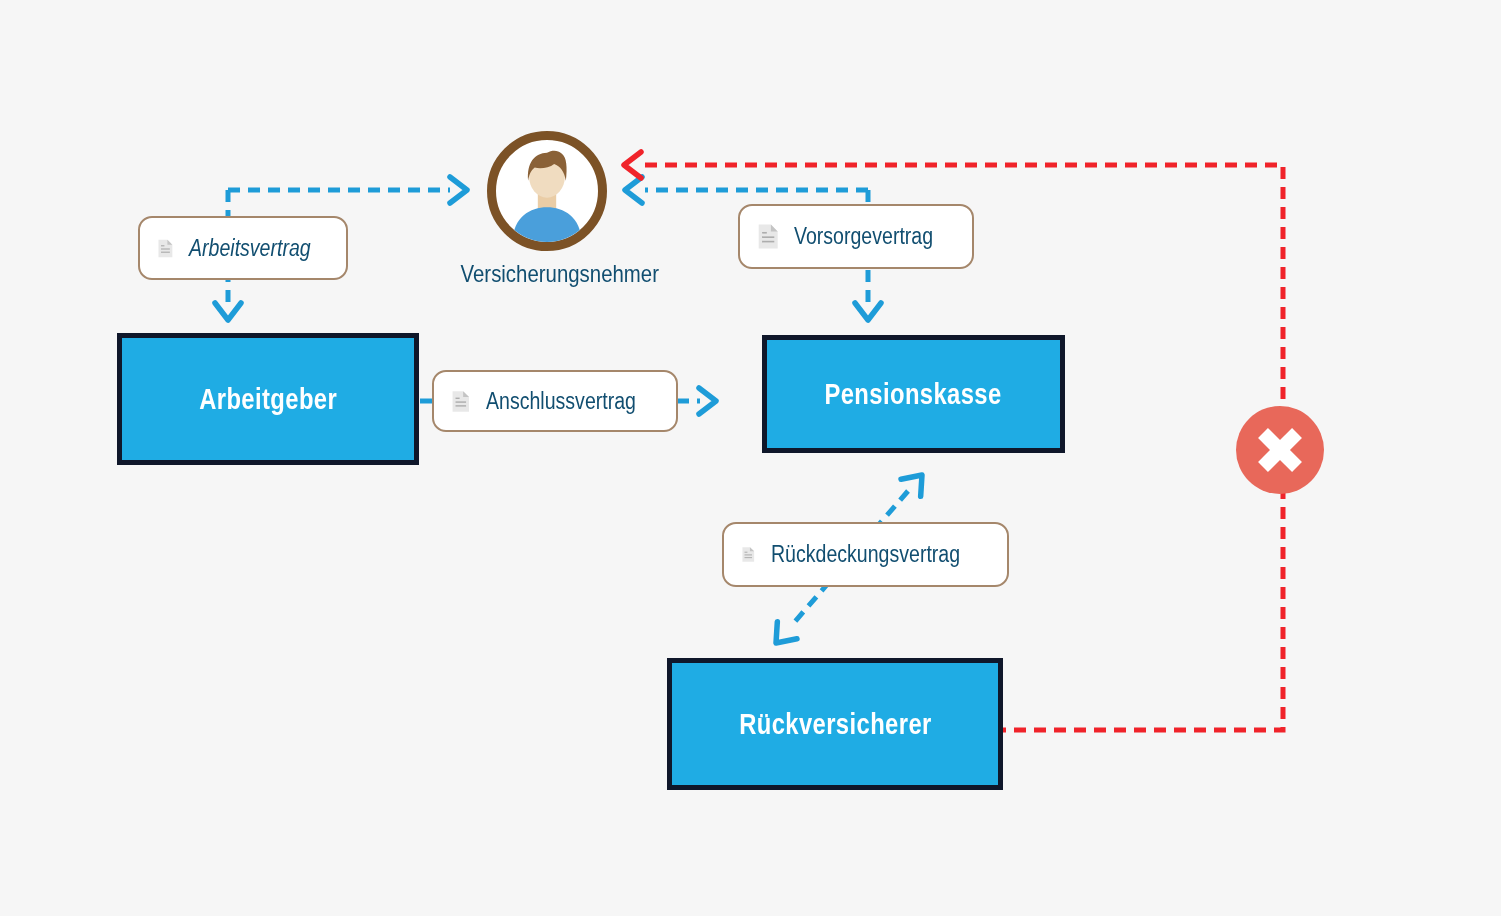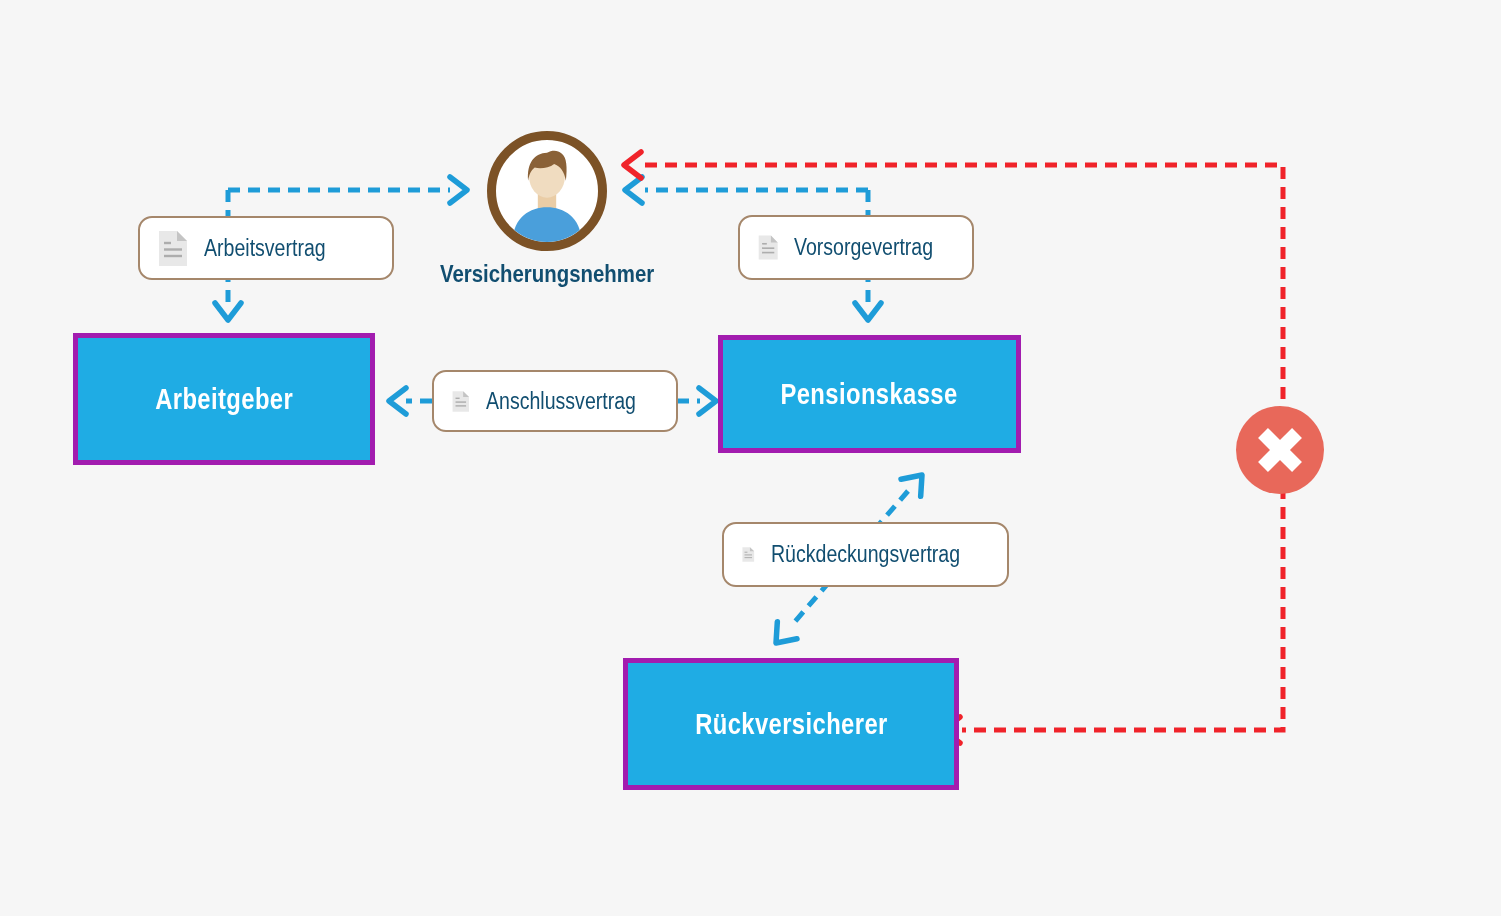--- a/index.html
+++ b/index.html
@@ -18,25 +18,26 @@
   }
   #lines {
     position: absolute;
     left: 0; top: 0;
     z-index: 1;
   }
   .entity {
     position: absolute;
     box-sizing: border-box;
     background: #1face4;
-    border: 5px solid #a21caf;
+    border: 5px solid #0f172a;
     display: flex;
     align-items: center;
     justify-content: center;
     z-index: 2;
+    margin-left: 44px;
   }
   .entity .lbl {
     color: #ffffff;
     font-size: 29px;
     font-weight: bold;
     letter-spacing: 0.5px;
     transform: scaleX(0.82);
     transform-origin: center center;
     white-space: nowrap;
   }
@@ -56,46 +57,45 @@
     padding: 0 14px 0 18px;
     z-index: 2;
   }
   .contract .lbl {
     color: #114e70;
     font-size: 23px;
     transform: scaleX(0.85);
     transform-origin: left center;
     white-space: nowrap;
   }
-  #contract-arbeitsvertrag       { left: 138px; top: 216px; width: 256px; height: 64px; }
-  #contract-vorsorgevertrag      { left: 738px; top: 215px; width: 236px; height: 65px; }
+  #contract-arbeitsvertrag       { left: 138px; top: 216px; width: 210px; height: 64px; font-style: italic; }
+  #contract-vorsorgevertrag      { left: 738px; top: 204px; width: 236px; height: 65px; }
   #contract-anschlussvertrag     { left: 432px; top: 370px; width: 246px; height: 62px; }
   #contract-rueckdeckungsvertrag { left: 722px; top: 522px; width: 287px; height: 65px; }
 
   #actor-avatar {
     position: absolute;
     left: 487px; top: 131px;
     width: 120px; height: 120px;
     box-sizing: border-box;
     background: #ffffff;
     border: 9px solid #7c5226;
     border-radius: 50%;
     overflow: hidden;
     z-index: 2;
   }
   #actor-avatar svg { display: block; width: 102px; height: 102px; }
   #actor-label {
     position: absolute;
-    left: 397px; top: 260px;
+    left: 410px; top: 260px;
     width: 300px;
     text-align: center;
     color: #114e70;
     font-size: 24px;
     z-index: 2;
-    font-weight: bold;
   }
   #actor-label .lbl {
     display: inline-block;
     transform: scaleX(0.85);
     transform-origin: center center;
     white-space: nowrap;
   }
   #error-badge {
     position: absolute;
     left: 1236px; top: 406px;

